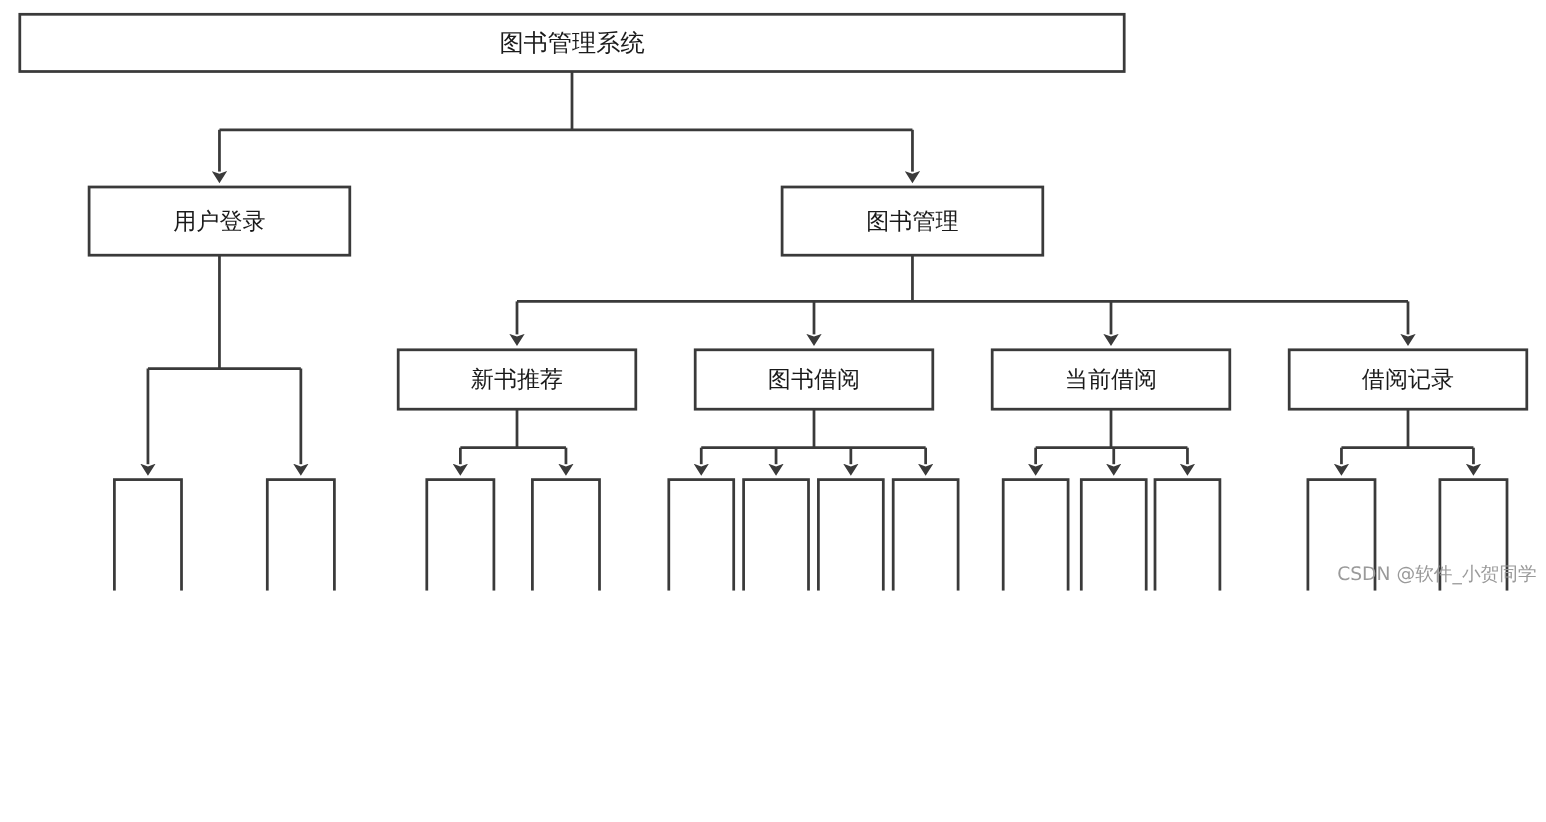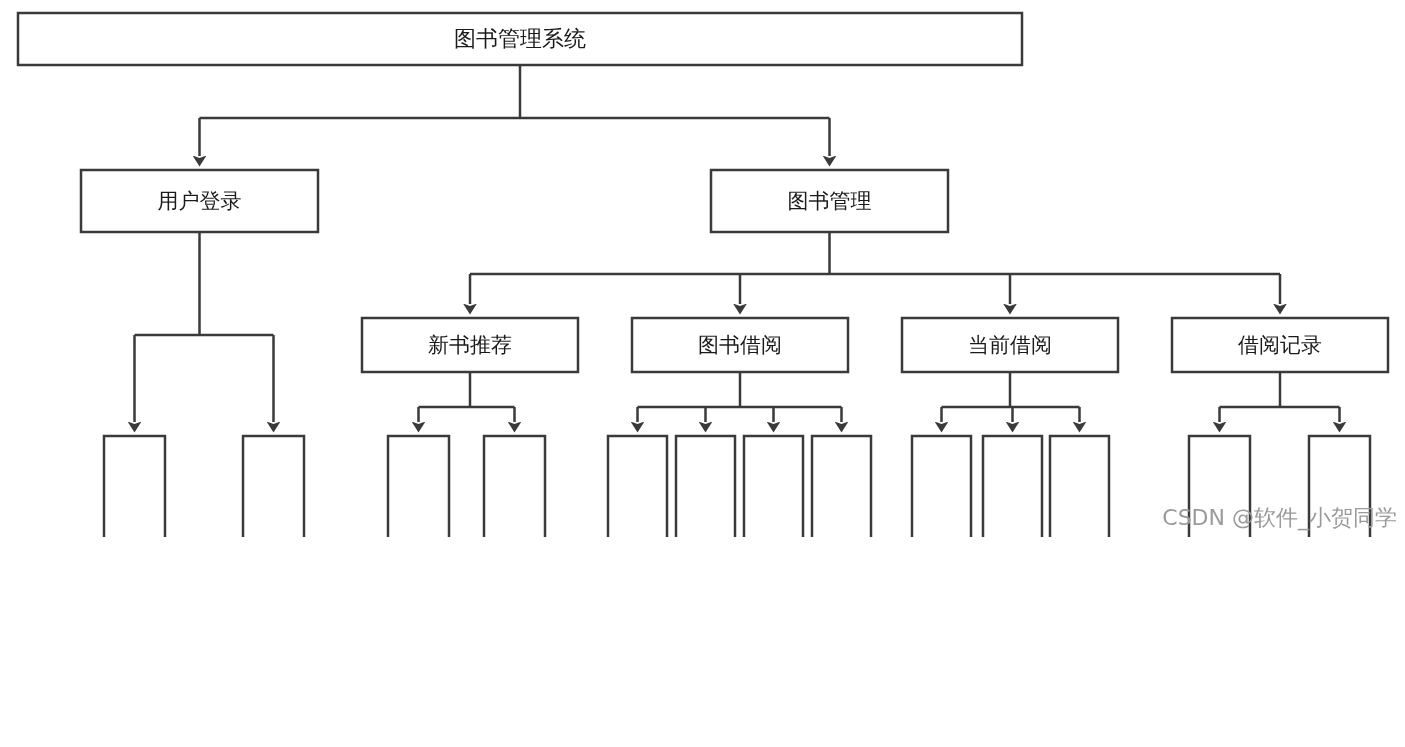--- a/index.html
+++ b/index.html
@@ -64,21 +64,21 @@
     color: #1a1a1a;
     letter-spacing: 1px;
     white-space: nowrap;
     pointer-events: none;
   }
   .watermark {
     position: absolute;
     right: 8px;
     bottom: 4px;
     font-family: "DejaVu Sans", "Liberation Sans", sans-serif;
-    font-size: 22px;
+    font-size: 17px;
     color: #9a9a9a;
     white-space: nowrap;
     user-select: none;
   }
 </style>
 </head>
 <body>
 
 <div id="diagram-root">
 

